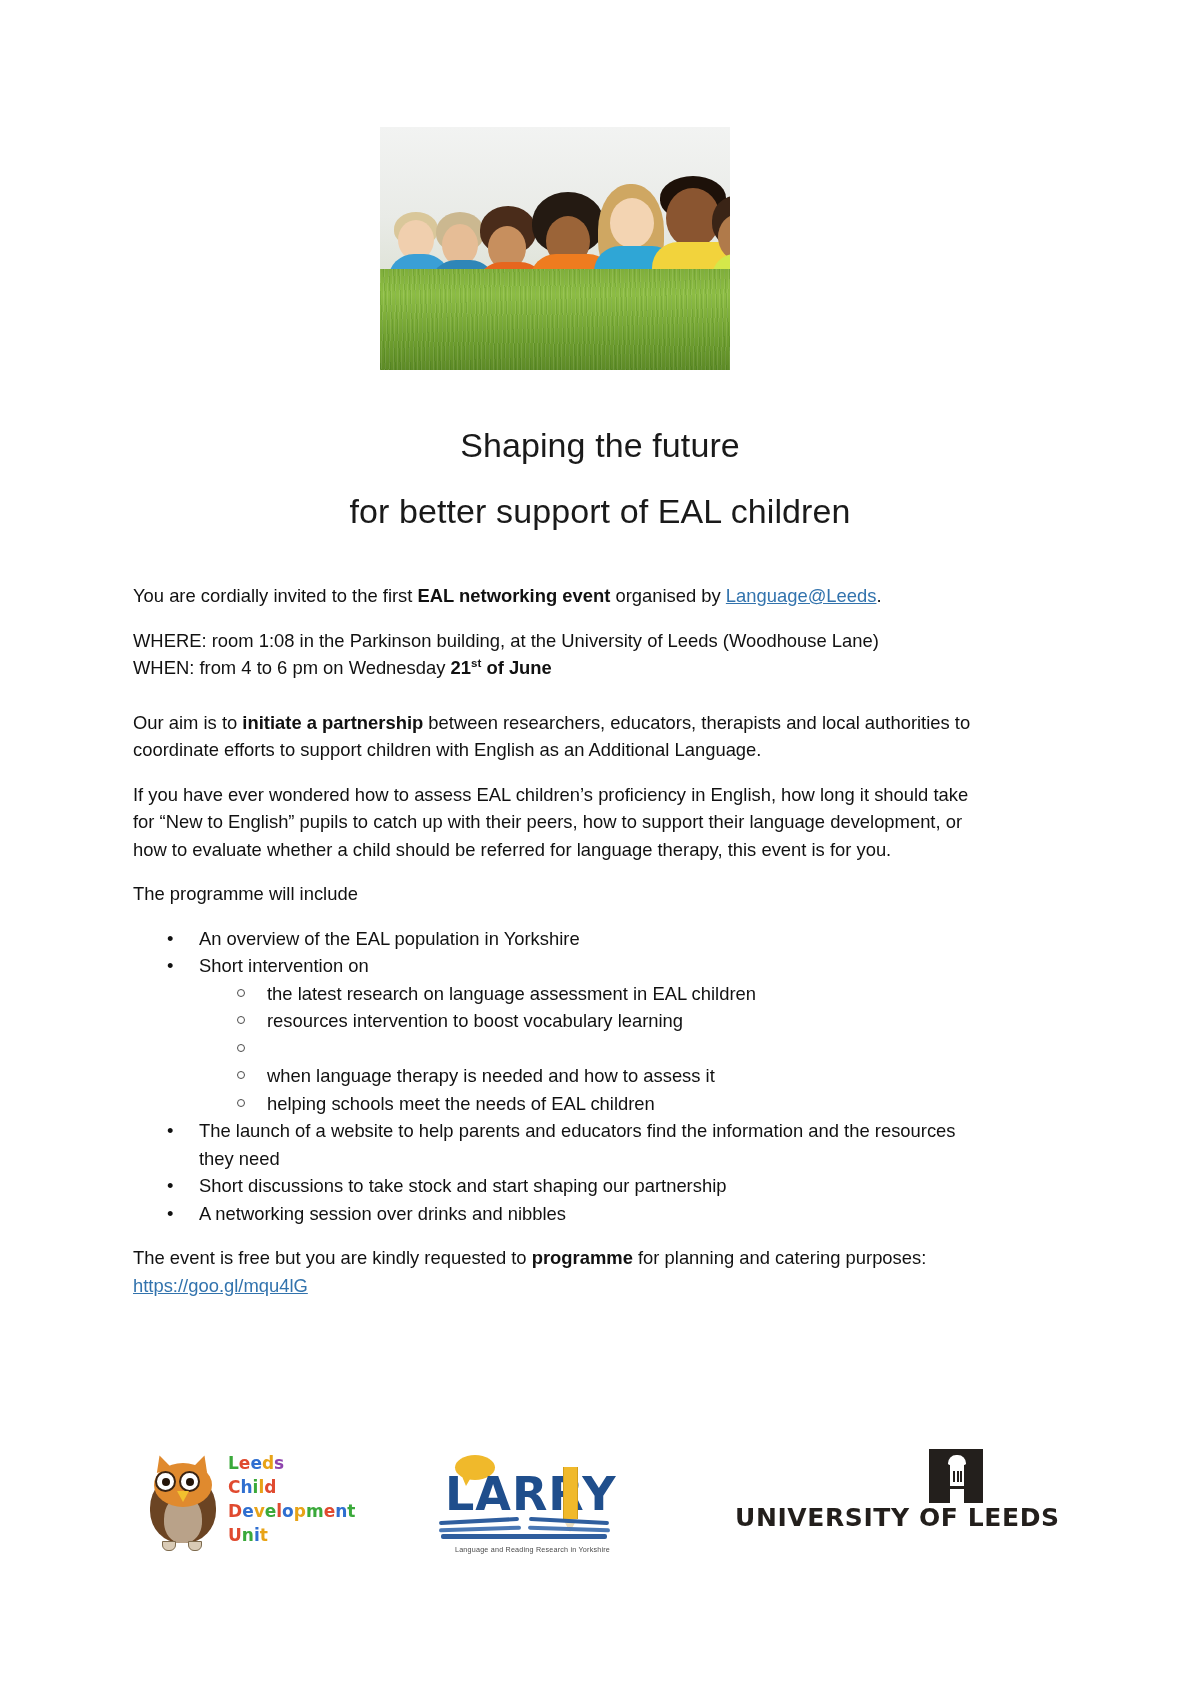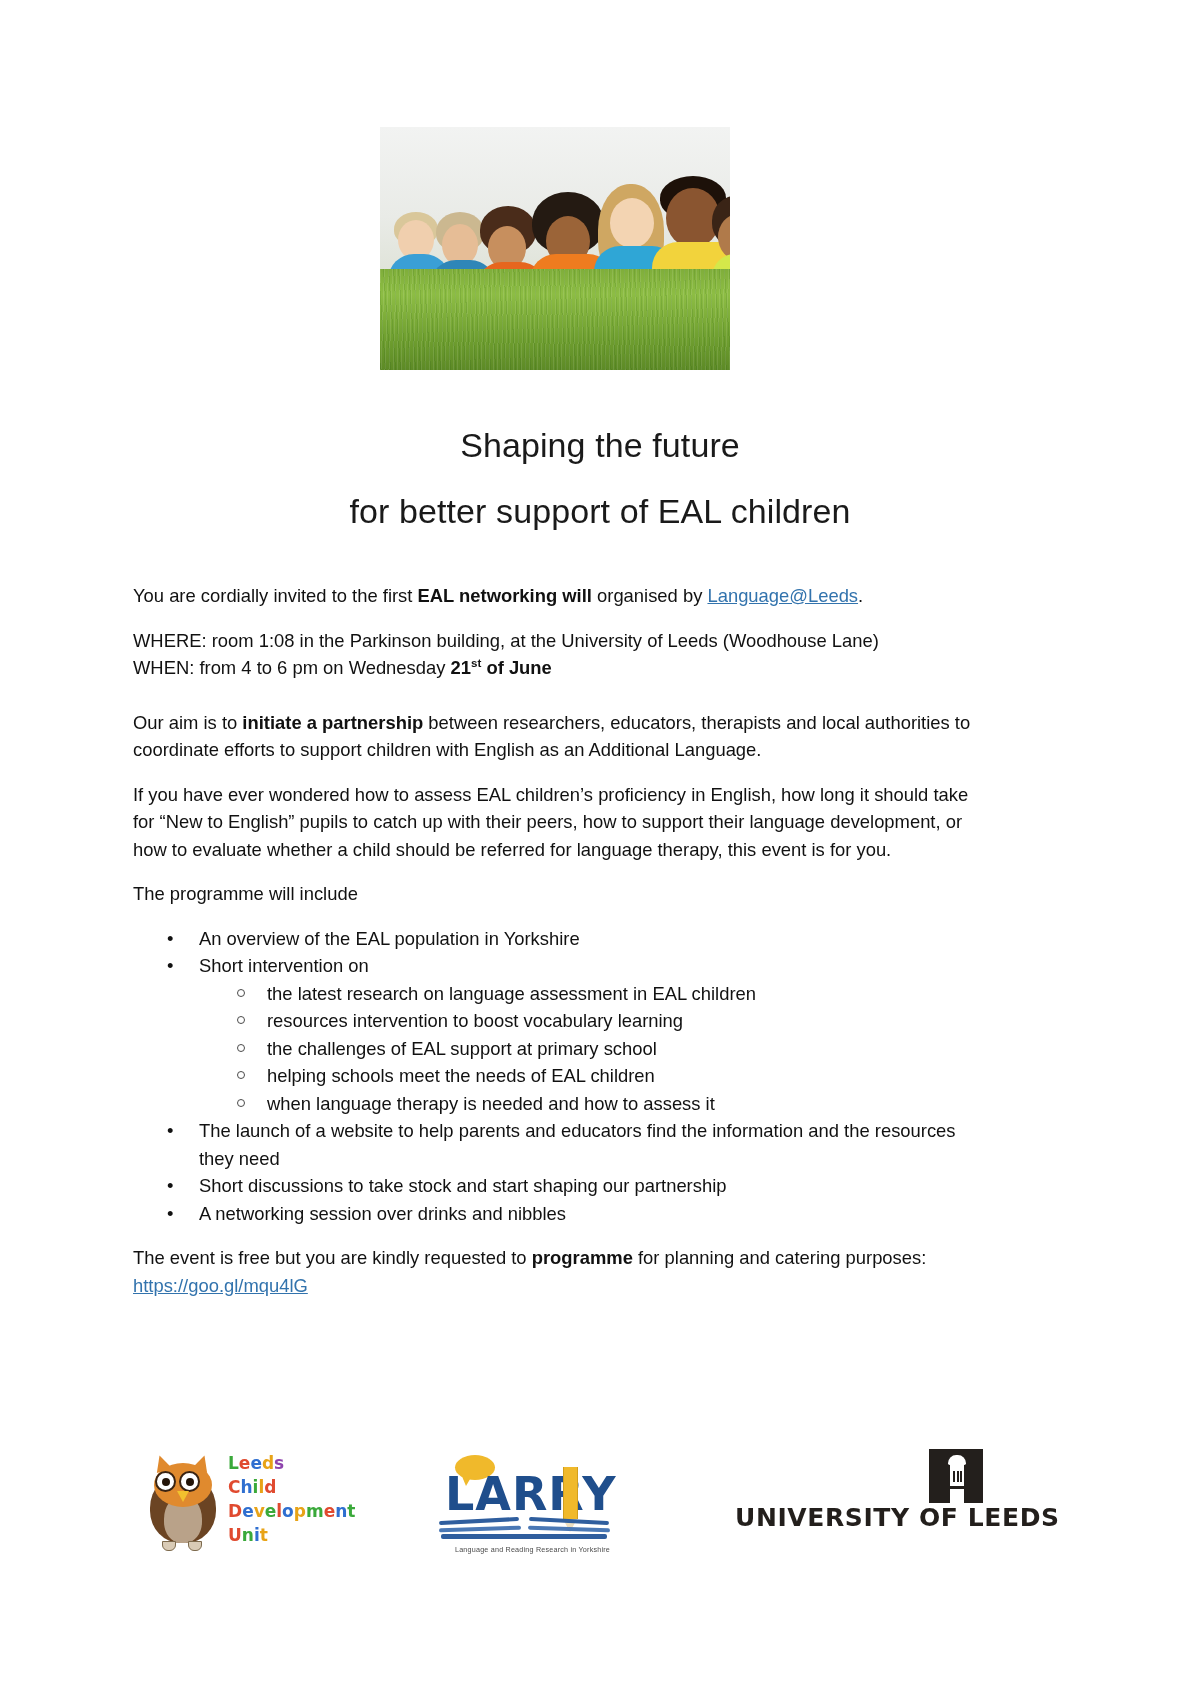--- a/index.html
+++ b/index.html
@@ -477,21 +477,21 @@
     </div>
   </div>
 
   <div class="title-block">
     <div class="title-line">Shaping the future</div>
     <div class="title-line">for better support of EAL children</div>
   </div>
 
   <div class="body-col">
 
-    <p class="para"><span>You are cordially invited to the first </span><b>EAL networking will</b><span> organised by </span><a class="link" href="#">Language@Leeds</a><span>.</span></p>
+    <p class="para"><span>You are cordially invited to the first </span><b>EAL networking event</b><span> organised by </span><a class="link" href="#">Language@Leeds</a><span>.</span></p>
 
     <p class="tight">WHERE: room 1:08 in the Parkinson building, at the University of Leeds (Woodhouse Lane)</p>
     <p class="tight"><span>WHEN: from 4 to 6 pm on Wednesday </span><b>21</b><b><sup>st</sup></b><b> of June</b></p>
 
     <div class="gap-md"></div>
 
     <p class="para"><span>Our aim is to </span><b>initiate a partnership</b><span> between researchers, educators, therapists and local authorities to coordinate efforts to support children with English as an Additional Language.</span></p>
 
     <p class="para">If you have ever wondered how to assess EAL children’s proficiency in English, how long it should take for “New to English” pupils to catch up with their peers, how to support their language development, or how to evaluate whether a child should be referred for language therapy, this event is for you.</p>
 
@@ -509,29 +509,28 @@
           <li>
             <span class="obullet"></span>
             <span>the latest research on language assessment in EAL children</span>
           </li>
           <li>
             <span class="obullet"></span>
             <span>resources intervention to boost vocabulary learning</span>
           </li>
           <li>
             <span class="obullet"></span>
-            <span>the challenges of EAL support at primary school</span>
+          </li>
+          <li>
+            <span class="obullet"></span>
+            <span>when language therapy is needed and how to assess it</span>
           </li>
           <li>
             <span class="obullet"></span>
             <span>helping schools meet the needs of EAL children</span>
-          </li>
-          <li>
-            <span class="obullet"></span>
-            <span>when language therapy is needed and how to assess it</span>
           </li>
         </ul>
       </li>
       <li>
         <span class="bullet">•</span>
         <span>The launch of a website to help parents and educators find the information and the resources they need</span>
       </li>
       <li>
         <span class="bullet">•</span>
         <span>Short discussions to take stock and start shaping our partnership</span>

